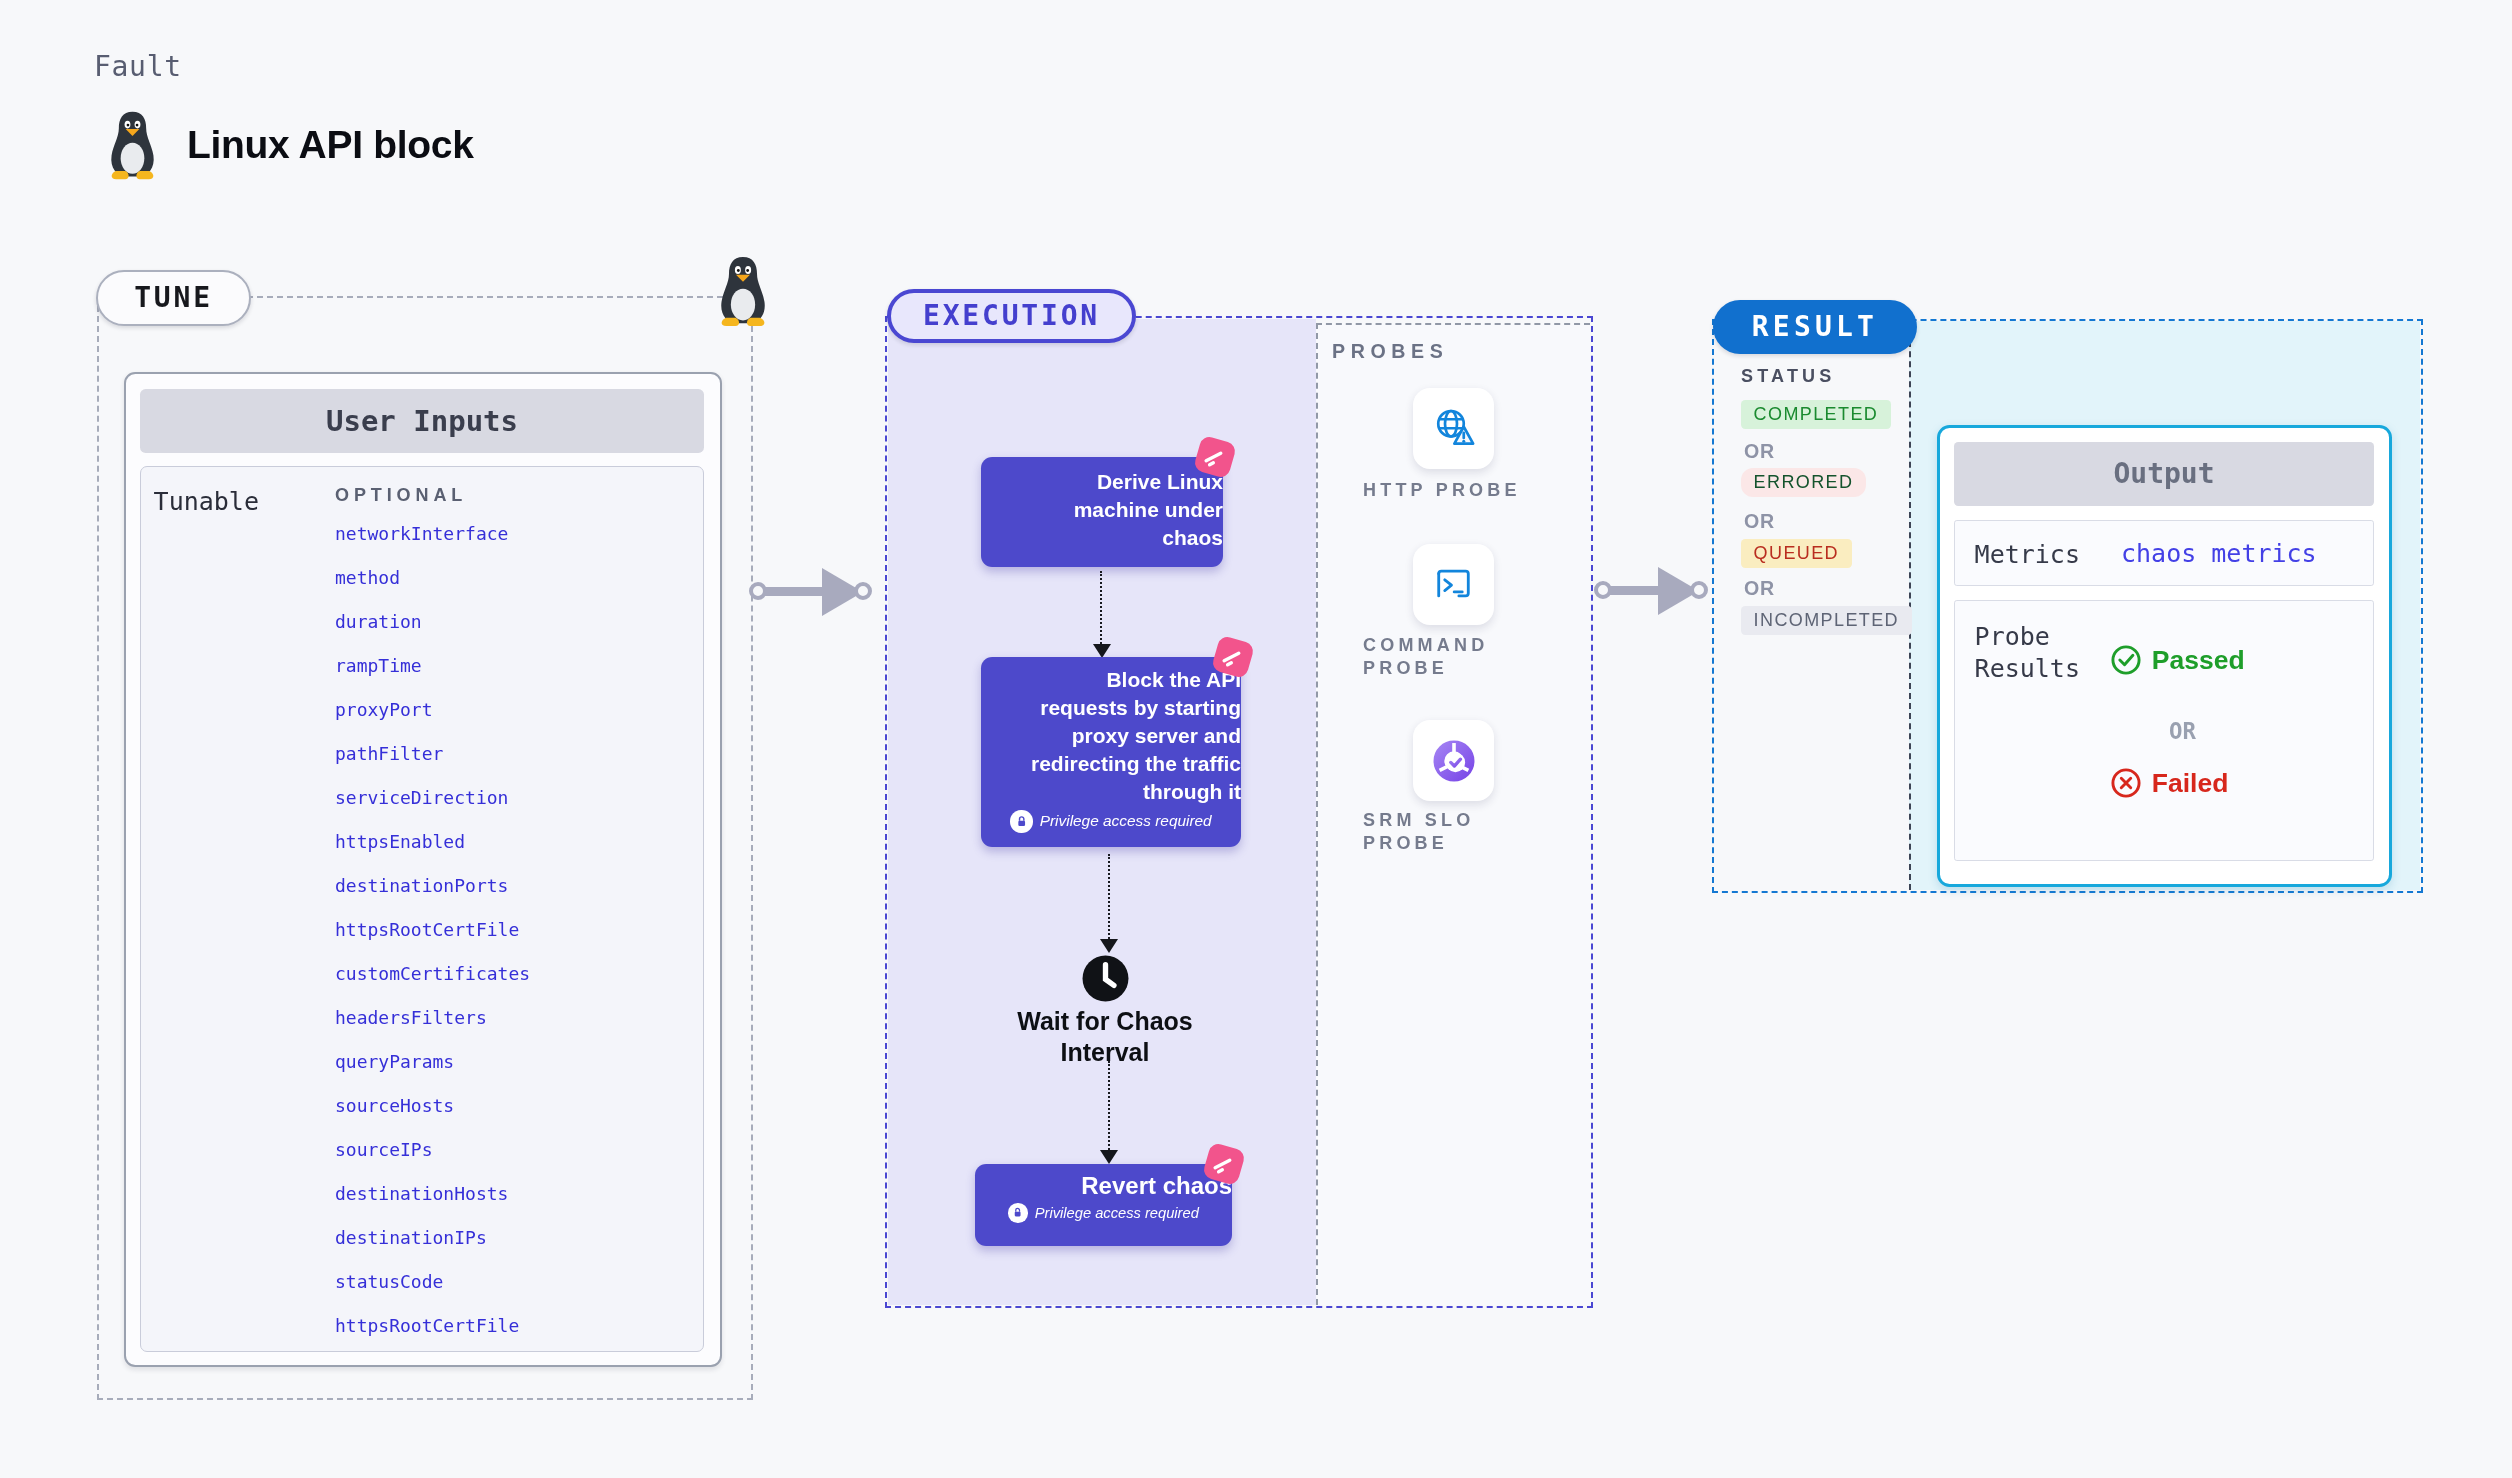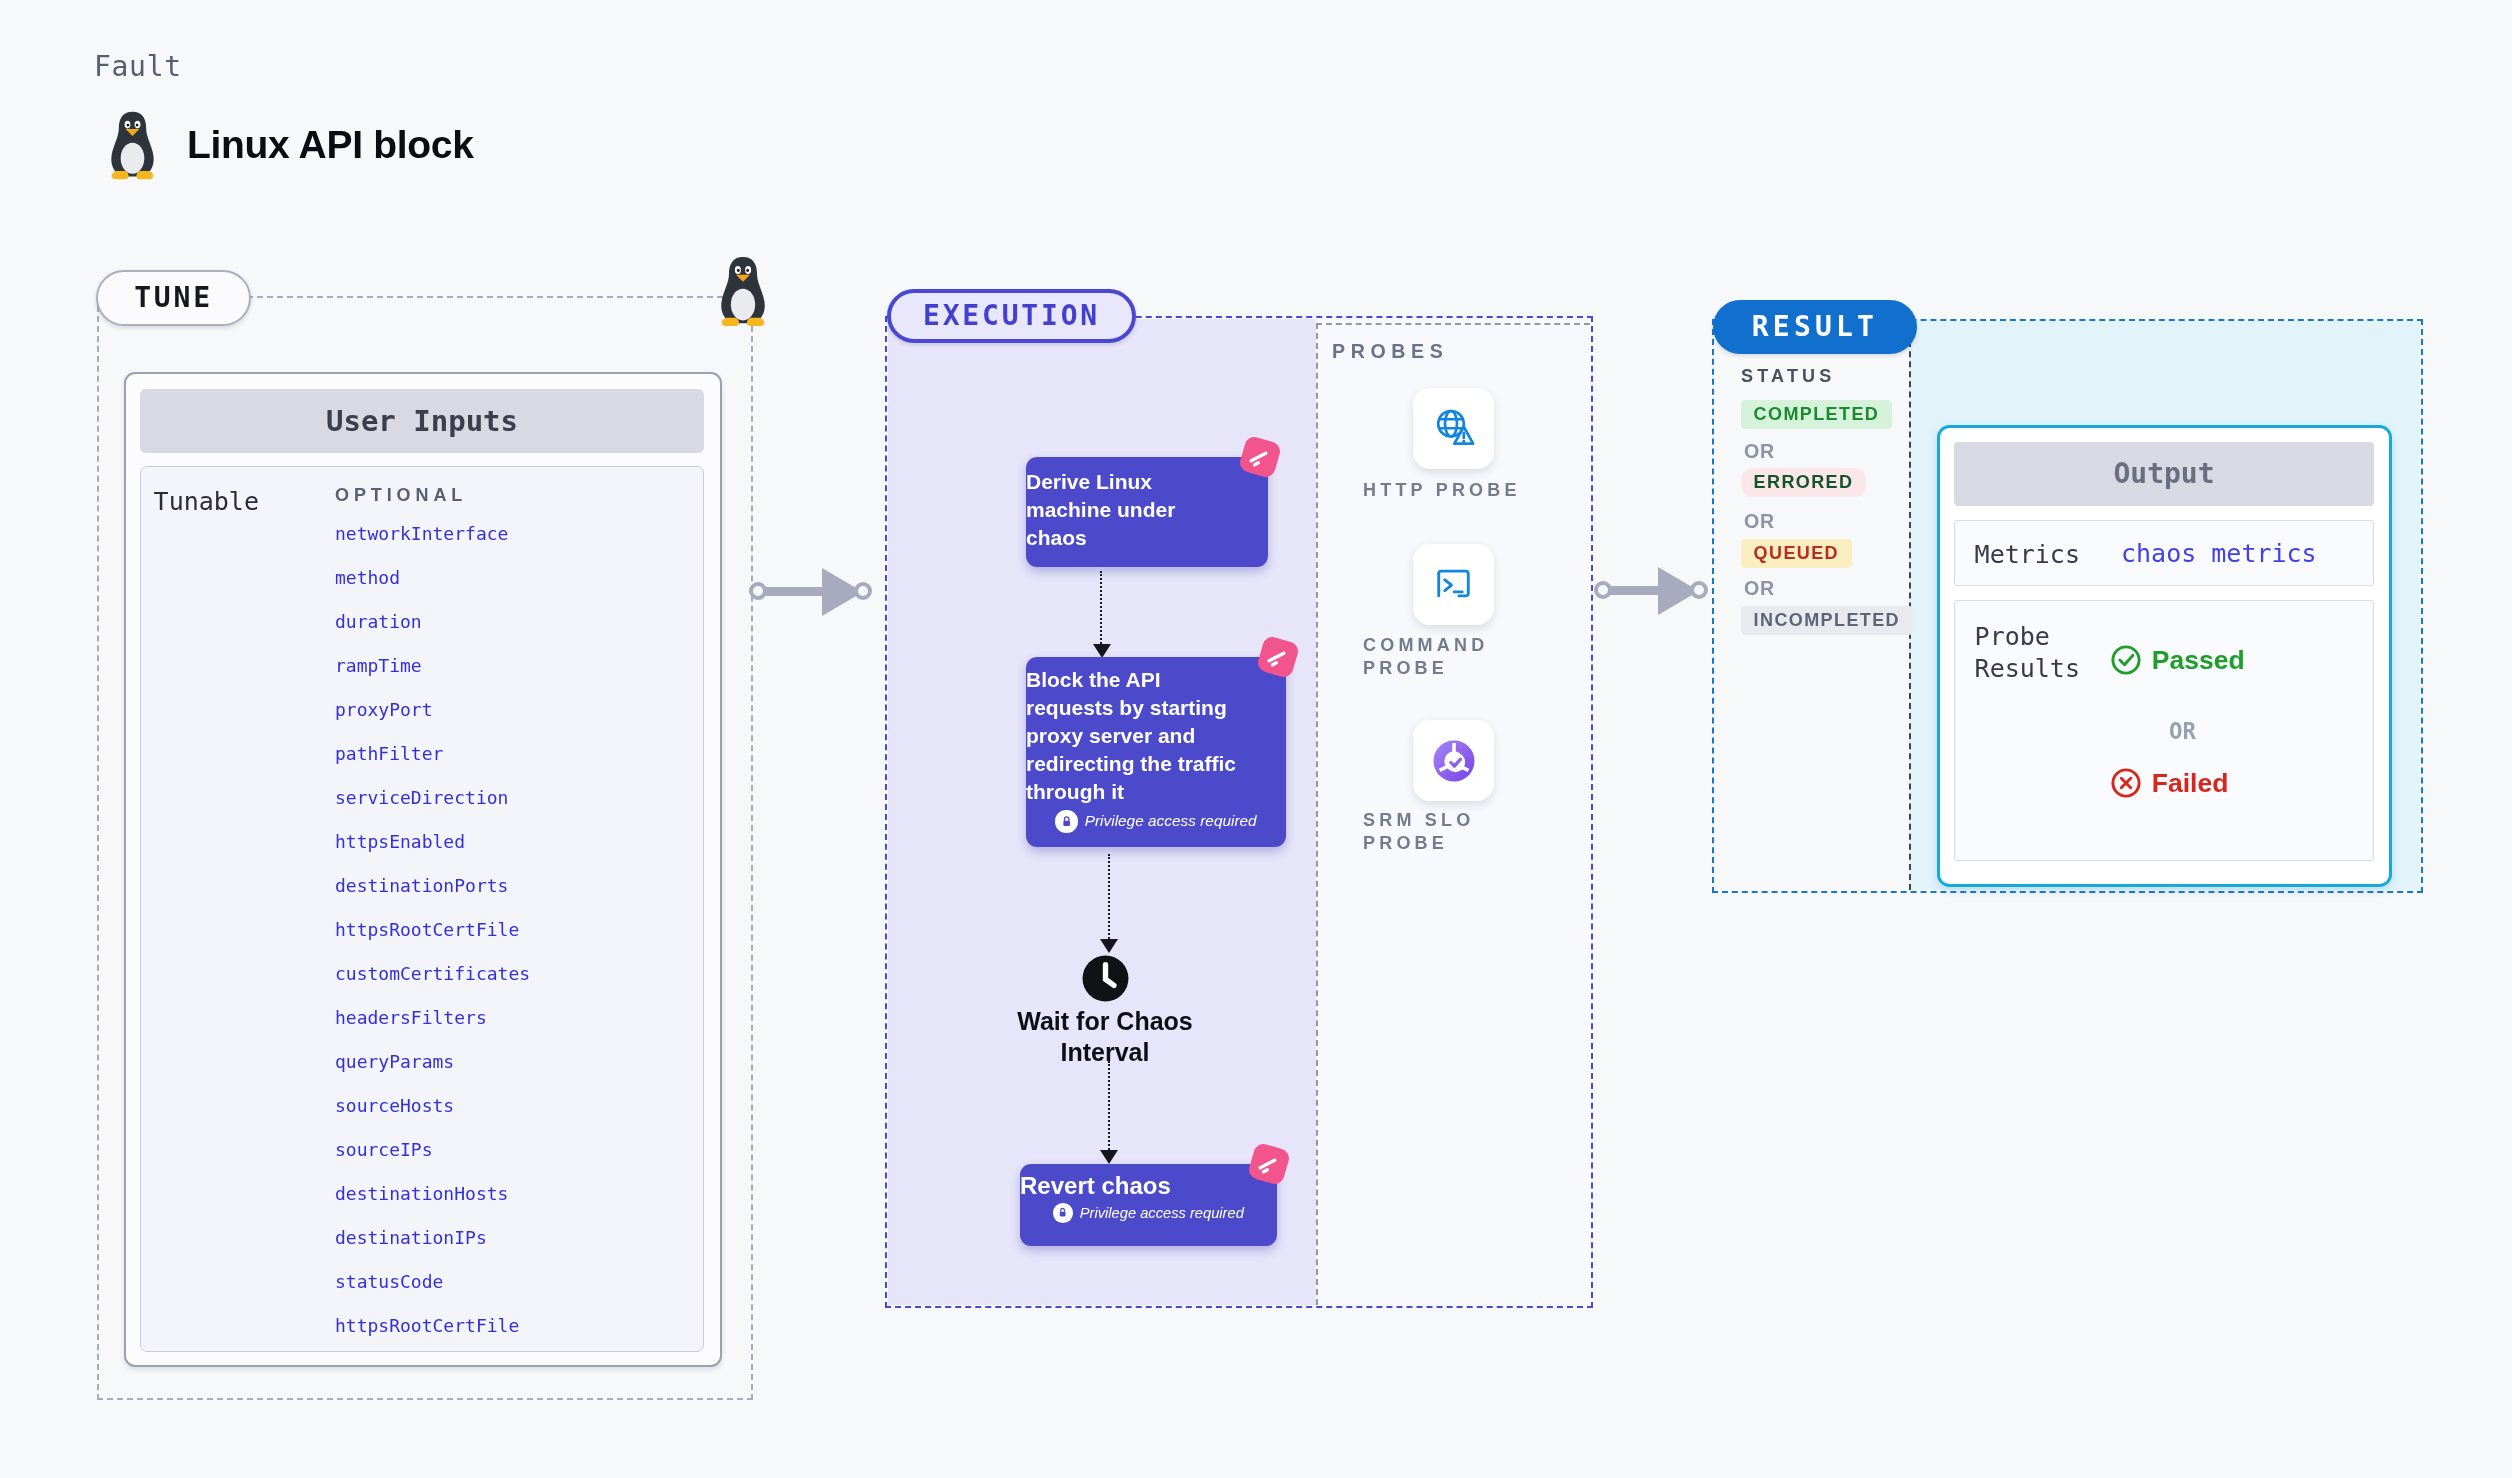--- a/index.html
+++ b/index.html
@@ -43,22 +43,22 @@
   .harrow .tri { position:absolute; width:0; height:0; border-top:24px solid transparent;
     border-bottom:24px solid transparent; border-left:41px solid var(--arrow-gray,#A8AABE); }
 
   
   .exec-rect { left:885px; top:316px; width:708px; height:992px; border:2.8px dashed var(--indigo-line,#4A47D2); }
   .exec-fill { left:888px; top:319px; width:428px; height:986px; background:var(--lavender,#E6E5F9); }
   .probes-area { left:1316px; top:323px; width:274px; height:982px; background:#F8F9FC;
     border-left:2.1px dashed var(--probes-dash,#9198A6); border-top:2.1px dashed var(--probes-dash,#9198A6); }
   .exec-pill { left:887px; top:289px; width:249px; height:54px; line-height:46px;
     background:#E8E7FC; border:4.2px solid var(--indigo-line,#4A47D2); color:#443FCE; }
-  .step-box { background:var(--indigo,#4D49CB); border-radius:11.2px; color:#fff; text-align:left;
-    box-shadow:0 4.2px 9.8px rgba(60,50,160,.28);margin-left:45px; }
+  .step-box { background:var(--indigo,#4D49CB); border-radius:11.2px; color:#fff; text-align:right;
+    box-shadow:0 4.2px 9.8px rgba(60,50,160,.28); }
   .step-text { font-size:21px; font-weight:bold; line-height:28px; }
   .chaos-badge { position:absolute; top:-18px; right:-9.8px; width:36px; height:36px; transform:rotate(16deg); }
   .chaos-badge .sq { position:absolute; inset:0; background:var(--pink,#F2548C); border-radius:9.8px; }
   .priv { display:flex; align-items:center; justify-content:center; gap:7px; }
   .priv-circle { width:22.4px; height:22.4px; border-radius:50%; background:#fff; display:flex; align-items:center; justify-content:center; }
   .priv-text { font-size:15.4px; color:#fff;font-style:italic; }
   .vline { position:absolute; width:0; border-left:2.8px dotted #17191F; }
   .vhead { position:absolute; width:0; height:0; border-left:9px solid transparent;
     border-right:9px solid transparent; border-top:14px solid #15171C; }
   .clock-wrap { left:1081px; top:954px; width:49px; height:49px; }
@@ -72,21 +72,21 @@
   .probe-label { left:1363px; width:182px; font-size:18px; font-weight:bold;
     letter-spacing:4.2px; color:#757B8D; line-height:23px; }
 
   
   .result-rect { left:1712px; top:319px; width:711px; height:574px; border:2.8px dashed var(--result-blue,#1478D2); }
   .result-cyan { left:1909px; top:321px; width:511px; height:569px; background:var(--cyan-bg,#E2F4FA);
     border-left:2.1px dashed var(--sep-dash,#3C4354); }
   .result-pill { left:1713px; top:300px; width:204px; height:54px; line-height:54px;
     background:var(--result-pill,#1170CE); color:#fff; letter-spacing:4.2px; }
   .status-label { left:1741px; top:366px; font-size:18px; font-weight:bold; letter-spacing:4.2px; color:#4A4F61; }
-  .badge { left:1741px; display:inline-block; font-size:18px; font-weight:bold; letter-spacing:1.4px;
+  .badge { left:1741px; display:inline-block; font-size:18px; font-weight:normal; letter-spacing:1.4px;
     padding:4.2px 12.6px; border-radius:4.2px; }
   .or { left:1744px; font-size:19.6px; font-weight:bold; color:#8E93A6; letter-spacing:0.7px; }
   .output-panel { left:1937px; top:425px; width:455px; height:462px; background:#fff;
     border:3.5px solid var(--cyan-border,#17A8DC); border-radius:12.6px; box-shadow:0 3.5px 9.8px rgba(20,120,170,.18); }
   .output-header { left:14px; top:14px; width:420px; height:64px; background:#D8D9E2; border-radius:4.2px;
     text-align:center; line-height:64px; font-size:28px; font-weight:bold; color:#696F80; }
   .out-row { left:14px; width:420px; background:#FAFBFE; border:1.4px solid #D9DCE6; border-radius:2.8px; }
   .metrics-row { top:92px; height:66px; }
   .proberes-row { top:172px; height:261px; }
   .out-label { position:absolute; left:19.6px; font-size:25px; color:#363A49; line-height:32px; }

